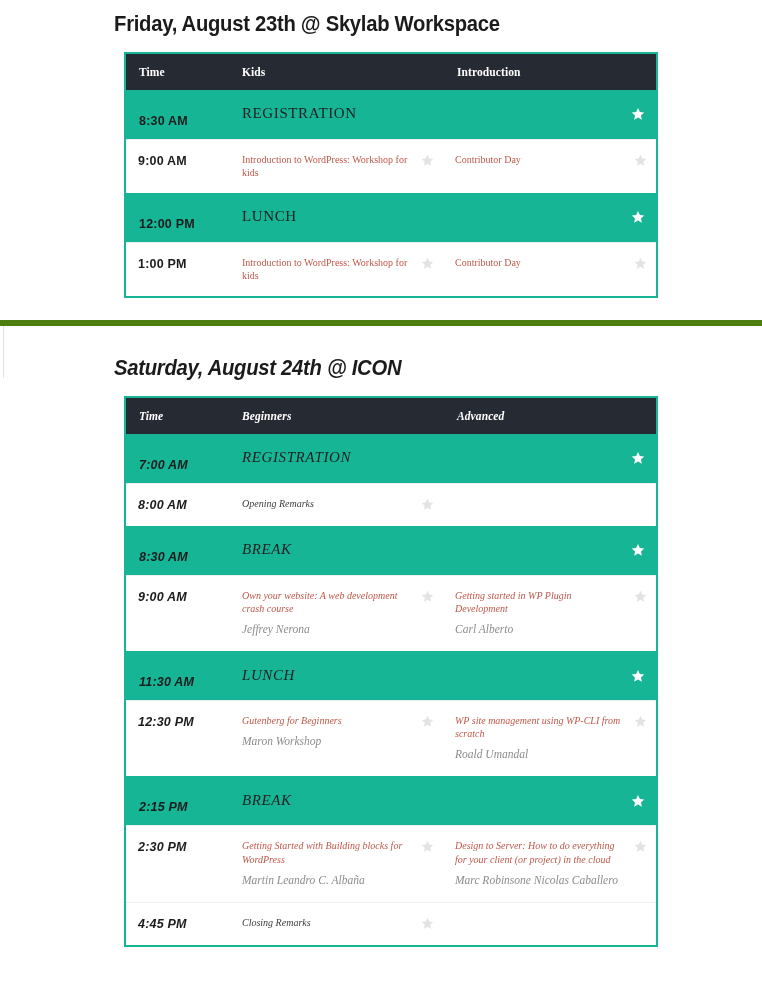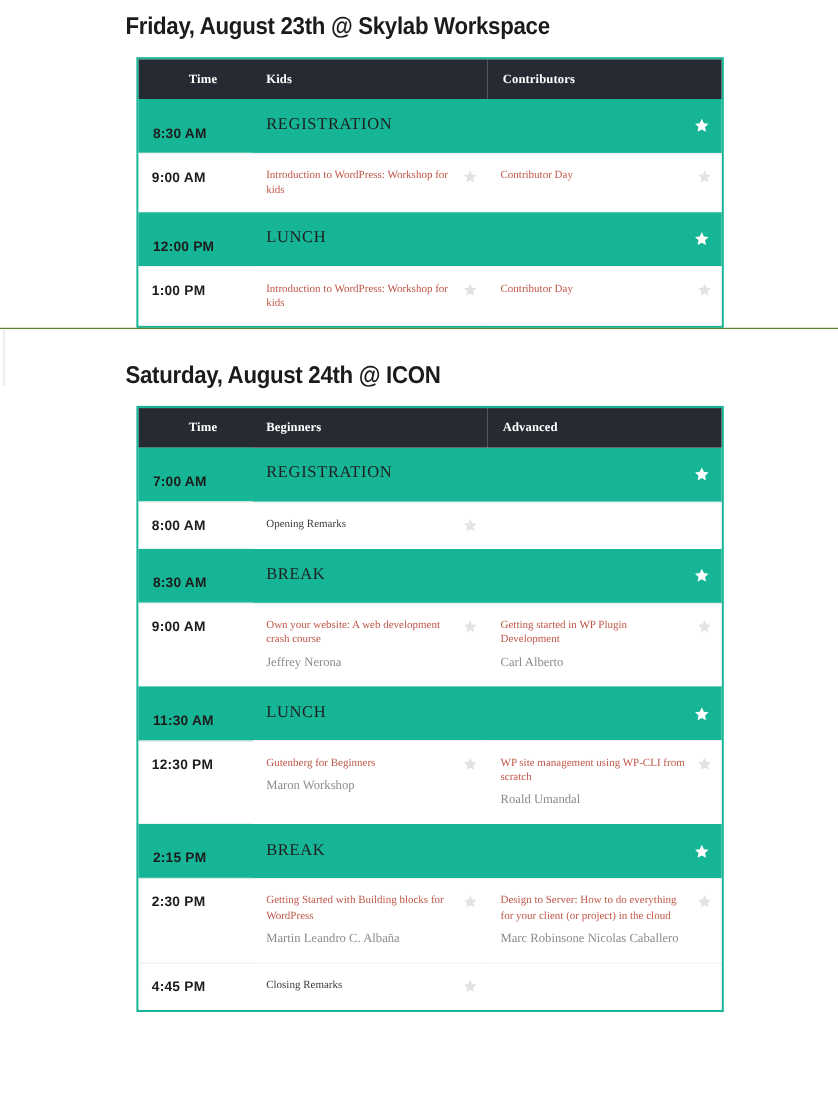--- a/index.html
+++ b/index.html
@@ -19,22 +19,24 @@
     overflow: hidden;
     border-radius: 13px;
   }
 
   
   .day-section {
     position: relative;
     padding: 0;
   }
   .day-section.second {
-    border-top: 1px solid #4d7c0f;
+    border-top: 6px solid #4d7c0f;
+    margin-top: 22px;
     padding-top: 0;
+    font-style: italic;
   }
   .left-rule {
     position: absolute;
     left: 3px;
     top: 0;
     width: 1px;
     height: 52px;
     background: #e1e1e1;
   }
 
@@ -72,21 +74,21 @@
     font-size: 11.5px;
     font-weight: bold;
     text-align: left;
     padding: 12px 0 12px 0;
     letter-spacing: 0.1px;
     vertical-align: middle;
   }
   .col-time  { width: 104px; }
   .col-track { width: auto; }
 
-  .schedule thead th.col-time  { padding-left: 13px; text-align: center; }
+  .schedule thead th.col-time  { padding-left: 13px; }
   .schedule thead th.c1 { padding-left: 12px; }
   .schedule thead th.c2 { padding-left: 14px; }
 
   .schedule tbody tr.row-session > td {
     background: #ffffff;
     border-top: 1px solid #eeeeee;
     vertical-align: top;
     padding-left: 12px;
   }
   .schedule tbody tr.row-session:first-child > td { border-top: none; }
@@ -165,21 +167,21 @@
           <table class="schedule">
             <colgroup>
               <col class="col-time">
               <col class="col-track">
               <col class="col-track">
             </colgroup>
             <thead>
               <tr>
                 <th class="col-time">Time</th>
                 <th class="col-track c1">Kids</th>
-                <th class="col-track c2">Contributors</th>
+                <th class="col-track c2">Introduction</th>
               </tr>
             </thead>
             <tbody>
               <tr class="row-global">
                 <td class="time-cell">8:30 AM</td>
                 <td class="global-cell" colspan="2">
                   <span class="global-title">REGISTRATION</span>
                   <span class="star bright">
                     <svg viewBox="0 0 24 24" aria-hidden="true">
                       <path d="M12 1.6l3.2 6.9 7.4.9-5.5 5.1 1.5 7.4L12 18.2 5.4 21.9l1.5-7.4L1.4 9.4l7.4-.9z"></path>

